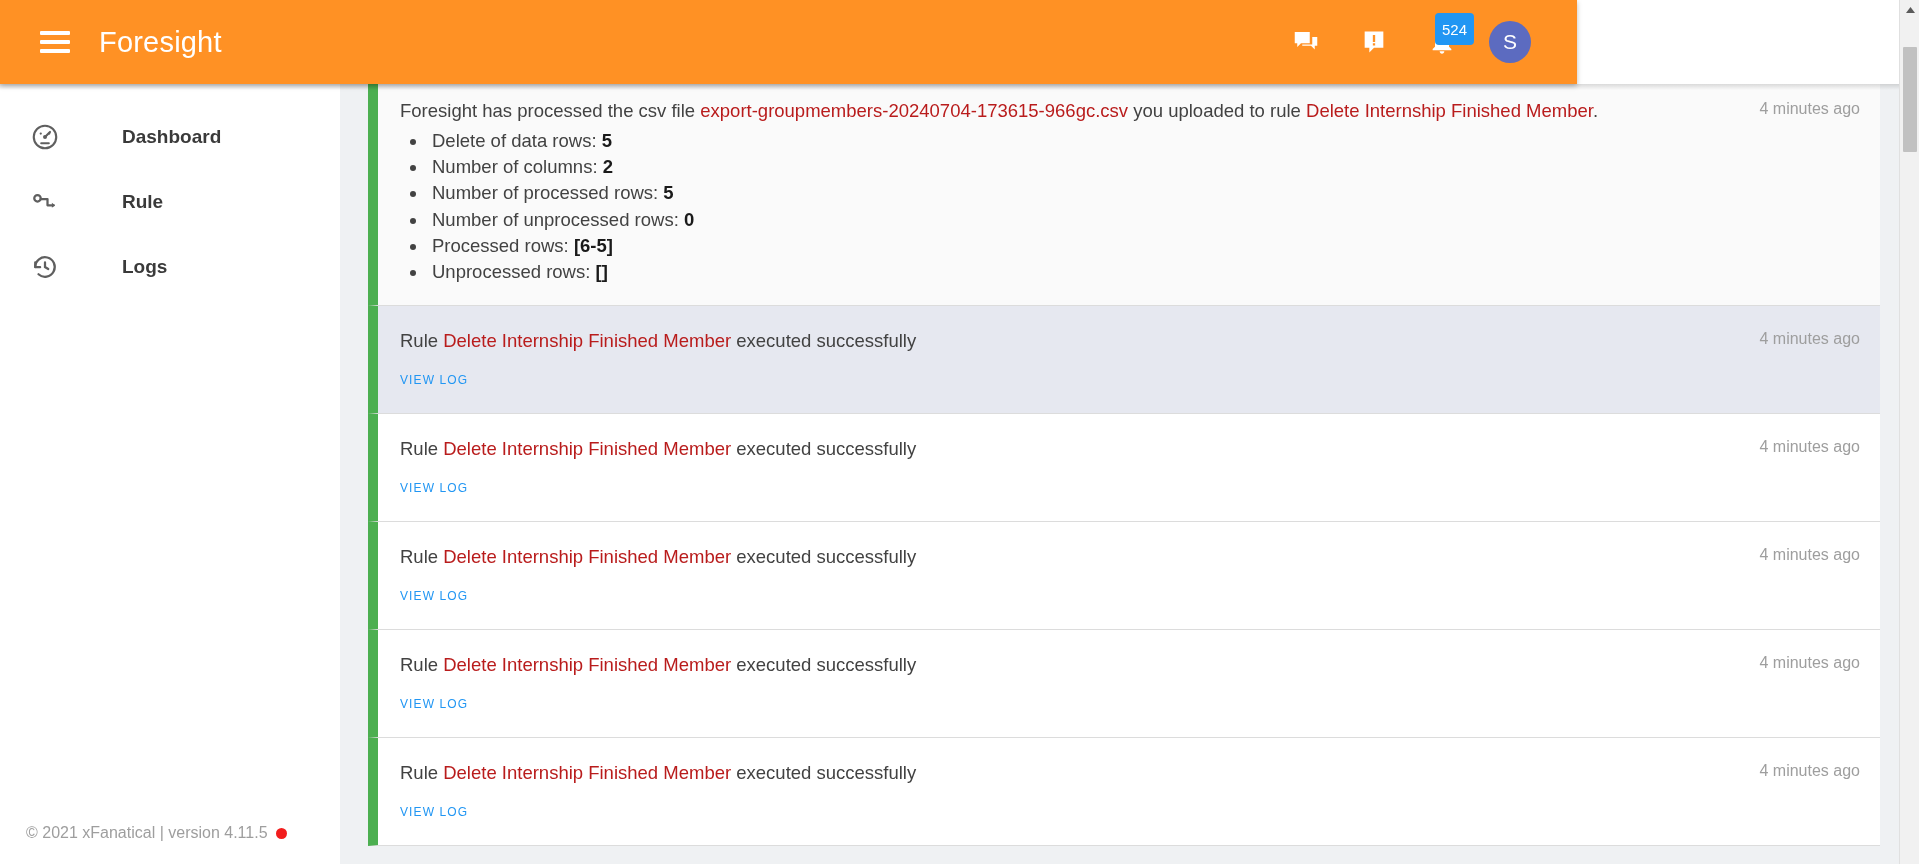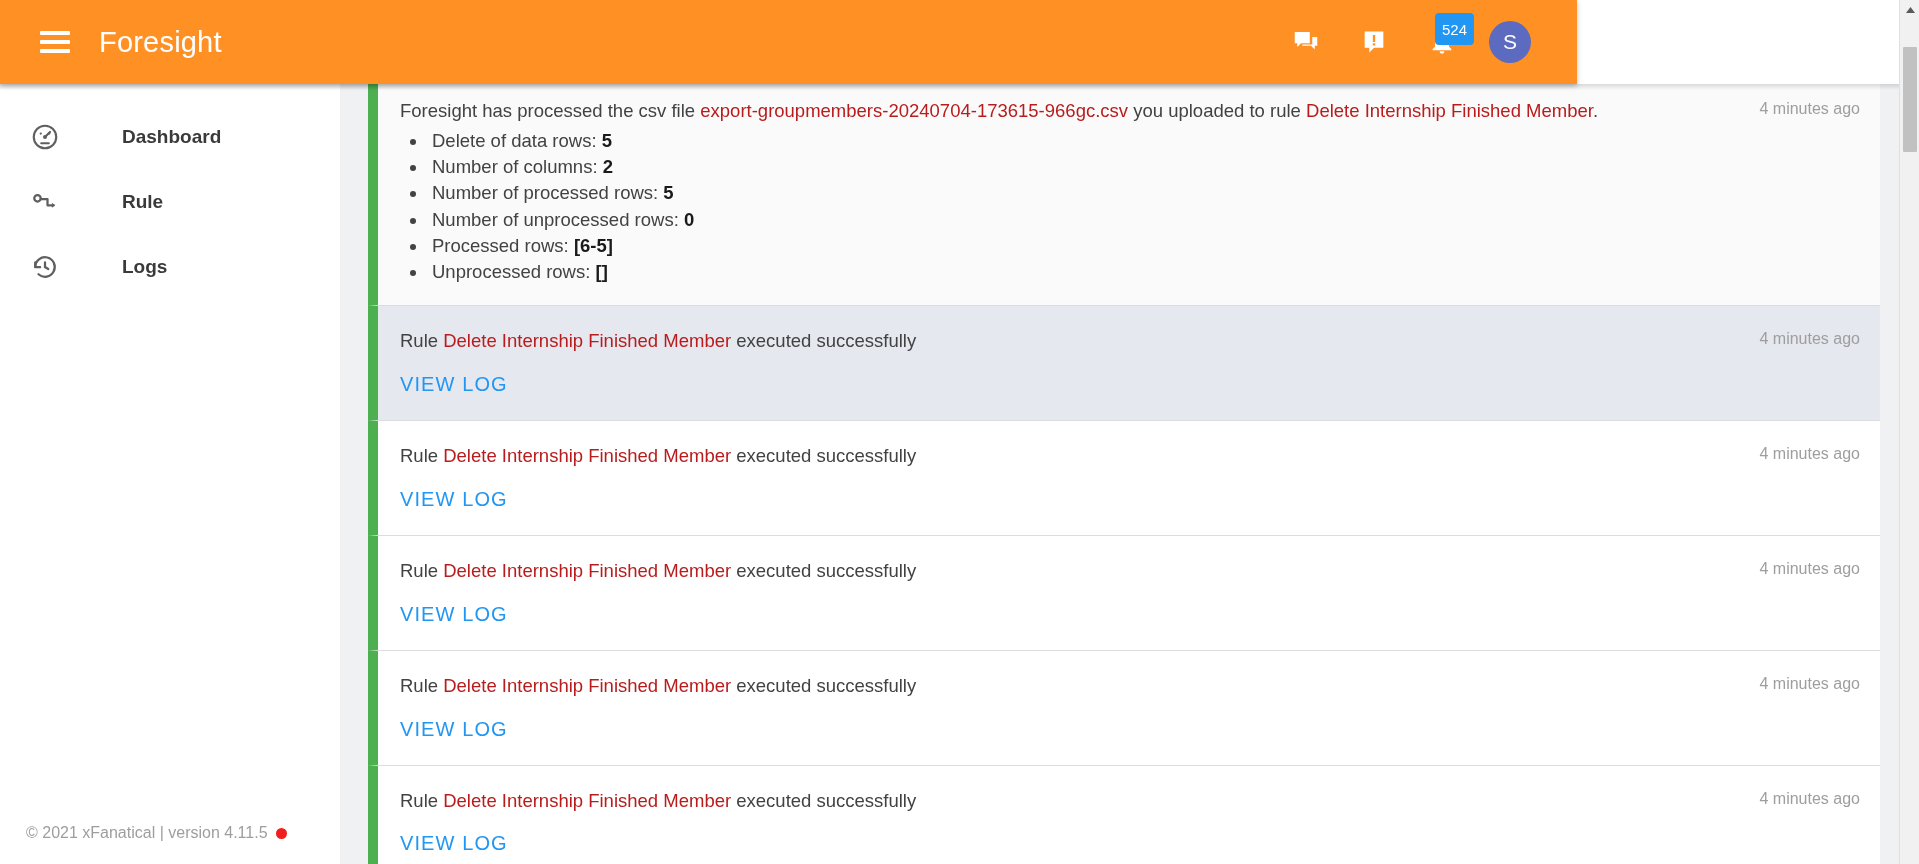--- a/index.html
+++ b/index.html
@@ -178,21 +178,21 @@
   .timestamp {
     position: absolute;
     top: 2px; right: 0;
     font-size: 16px;
     color: #9e9e9e;
     white-space: nowrap;
   }
   .viewlog {
     display: inline-block;
     margin-top: 18px;
-    font-size: 20px;
+    font-size: 12px;
     letter-spacing: 1.1px;
     color: #2196F3;
     text-transform: uppercase;
     cursor: pointer;
     font-weight: 500;
   }
 
   
   .scrollbar {
     position: absolute;

